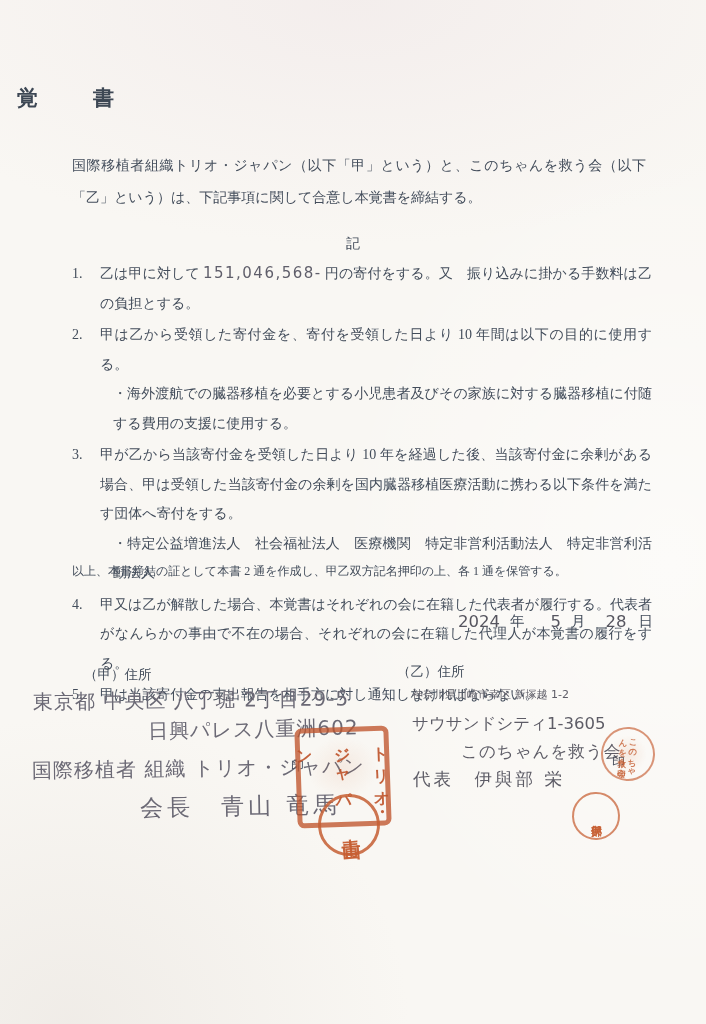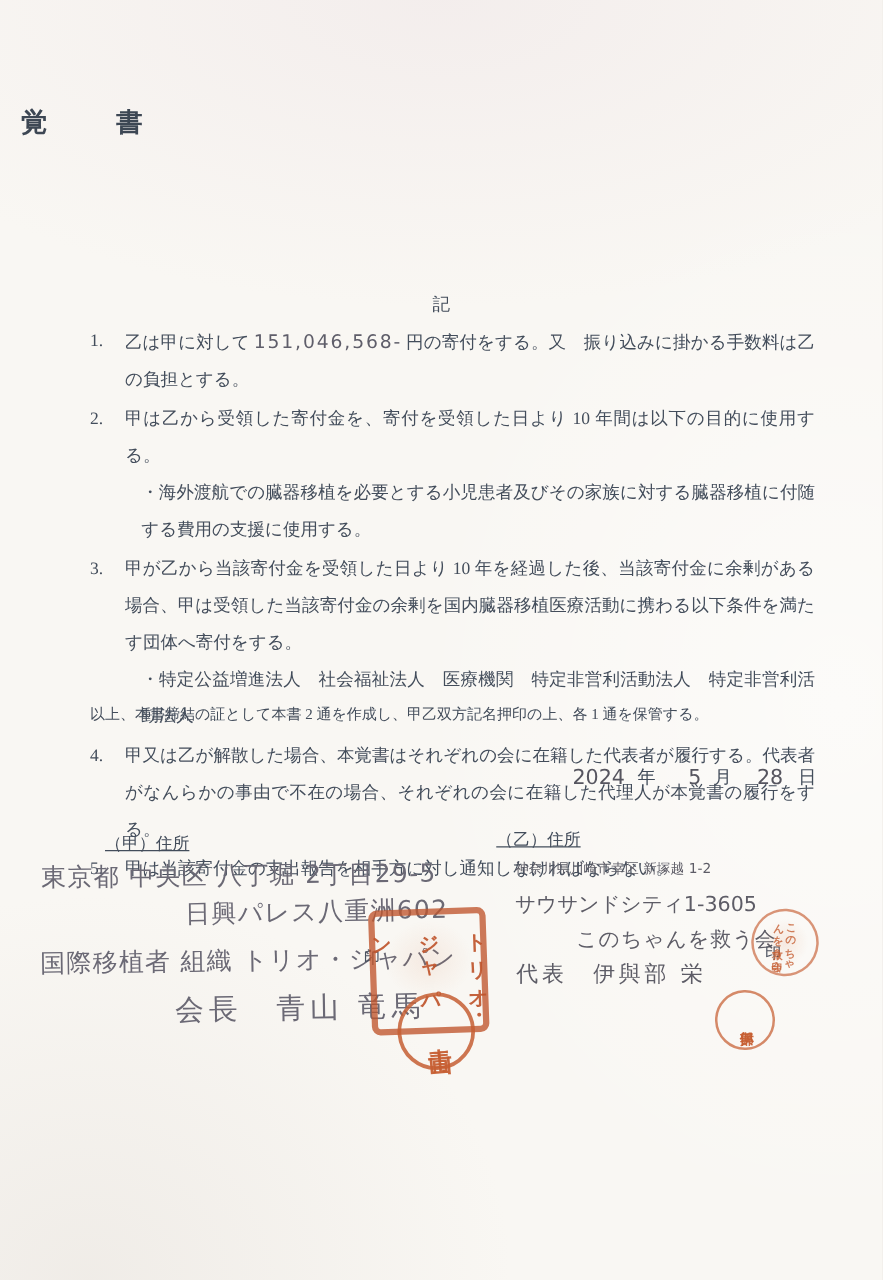--- a/index.html
+++ b/index.html
@@ -55,21 +55,21 @@
   }
   .date-row{
     position:absolute;top:612px;left:458px;font-size:14.5px;color:#434d5b;
     display:flex;align-items:flex-start;
   }
   .date-row .hwd{font-family:"DejaVu Sans",sans-serif;color:#56555f;font-size:16.5px;}
   .date-row .y{margin-right:10px;}
   .date-row .m-num{margin-left:26px;margin-right:10px;}
   .date-row .d-num{margin-left:20px;margin-right:12px;}
 
-  .party-label{position:absolute;font-size:13.5px;color:#434d5b;text-decoration:underline;}
+  .party-label{position:absolute;font-size:13.5px;color:#434d5b;}
   .a-label{top:666px;left:84px;}
   .b-label{top:663px;left:397px;}
 
   .a-addr1{position:absolute;top:687px;left:33px;font-size:20px;transform:rotate(-.6deg);letter-spacing:1px;}
   .a-addr2{position:absolute;top:716px;left:148px;font-size:20px;transform:rotate(-1deg);letter-spacing:1px;}
   .a-org  {position:absolute;top:755px;left:32px;font-size:20px;transform:rotate(-.8deg);letter-spacing:1px;}
   .a-rep  {position:absolute;top:791px;left:140px;font-size:23px;transform:rotate(-1deg);letter-spacing:4px;}
 
   .b-addr1{position:absolute;top:687px;left:412px;font-size:11px;color:#5d5c66;}
   .b-addr2{position:absolute;top:713px;left:412px;font-size:16.5px;color:#5d5c66;}
@@ -118,20 +118,21 @@
   }
   .b-small-seal span{writing-mode:vertical-rl;font-size:11px;line-height:12px;font-weight:bold;}
 </style>
 </head>
 <body>
 
 <div class="page">
 
   <div class="title printed">覚　書</div>
 
+  <div class="intro printed">国際移植者組織トリオ・ジャパン（以下「甲」という）と、このちゃんを救う会（以下「乙」という）は、下記事項に関して合意し本覚書を締結する。</div>
 
   <div class="ki printed">記</div>
 
   <div class="items printed">
     <div class="item">
       <span class="no">1.</span>
       <span class="body"><span>乙は甲に対して</span><span class="hw-amount">151,046,568-</span><span>円の寄付をする。又　振り込みに掛かる手数料は乙の負担とする。</span></span>
     </div>
     <div class="item">
       <span class="no">2.</span>

